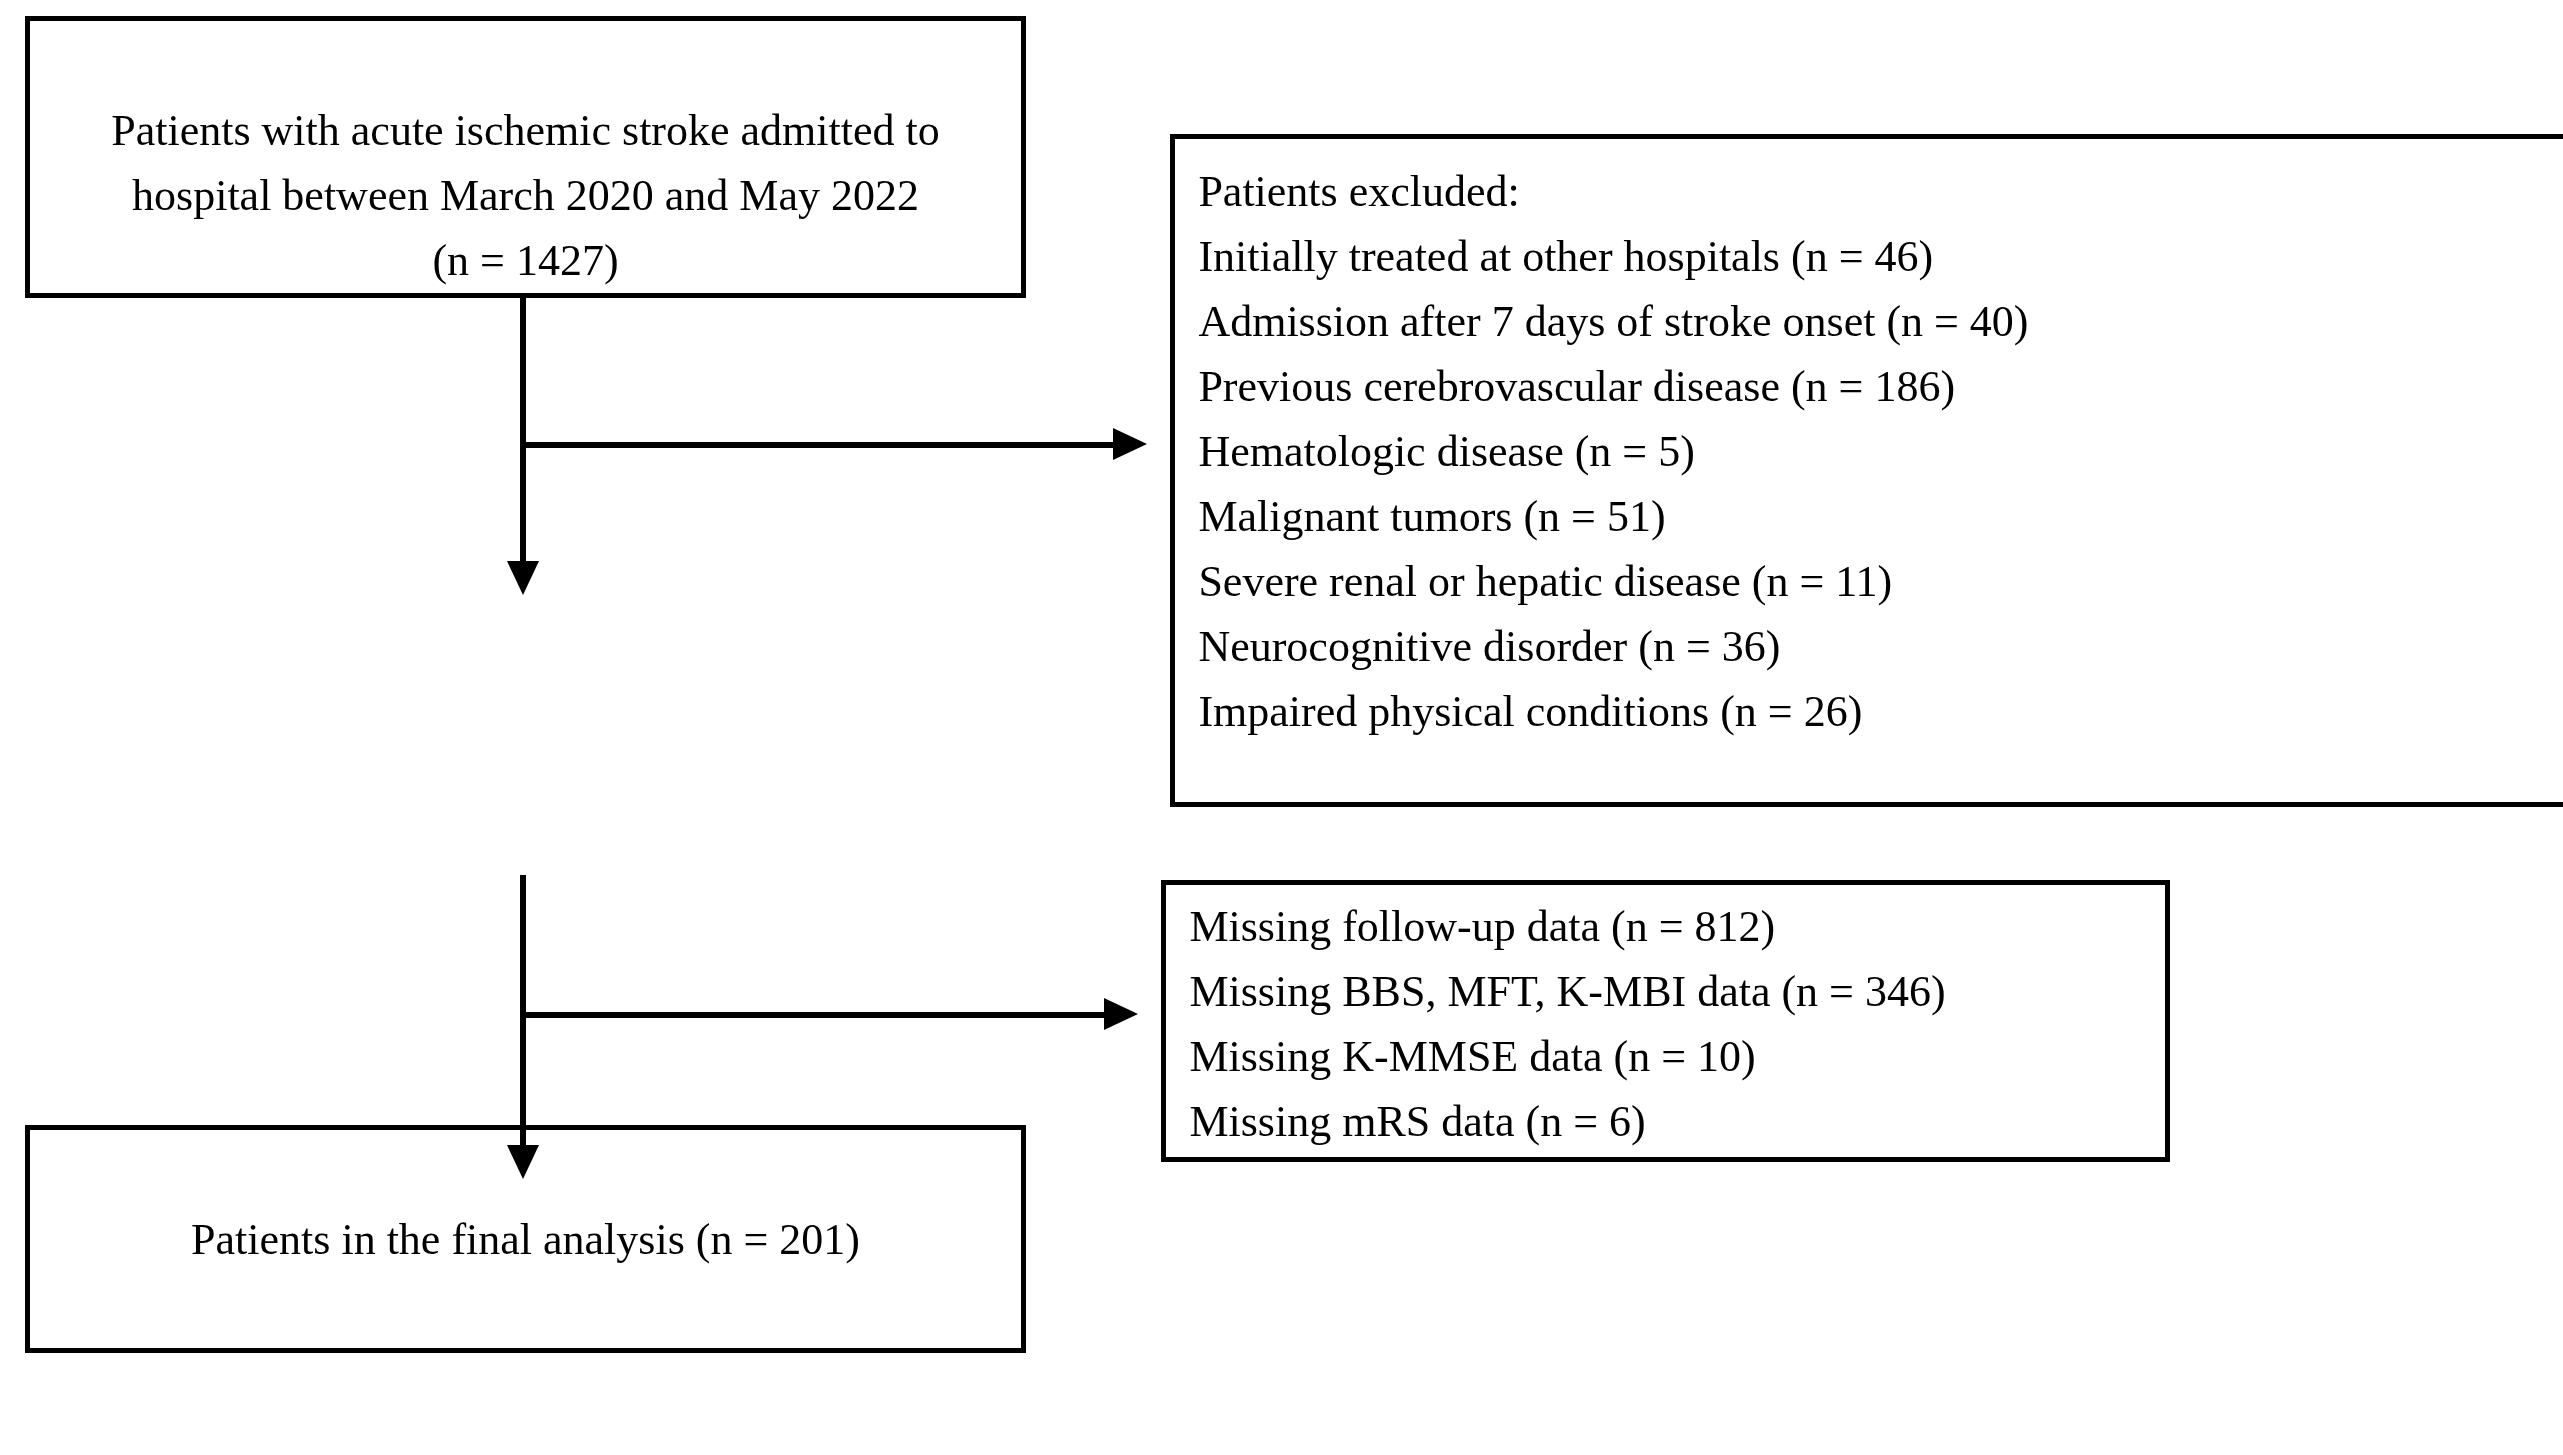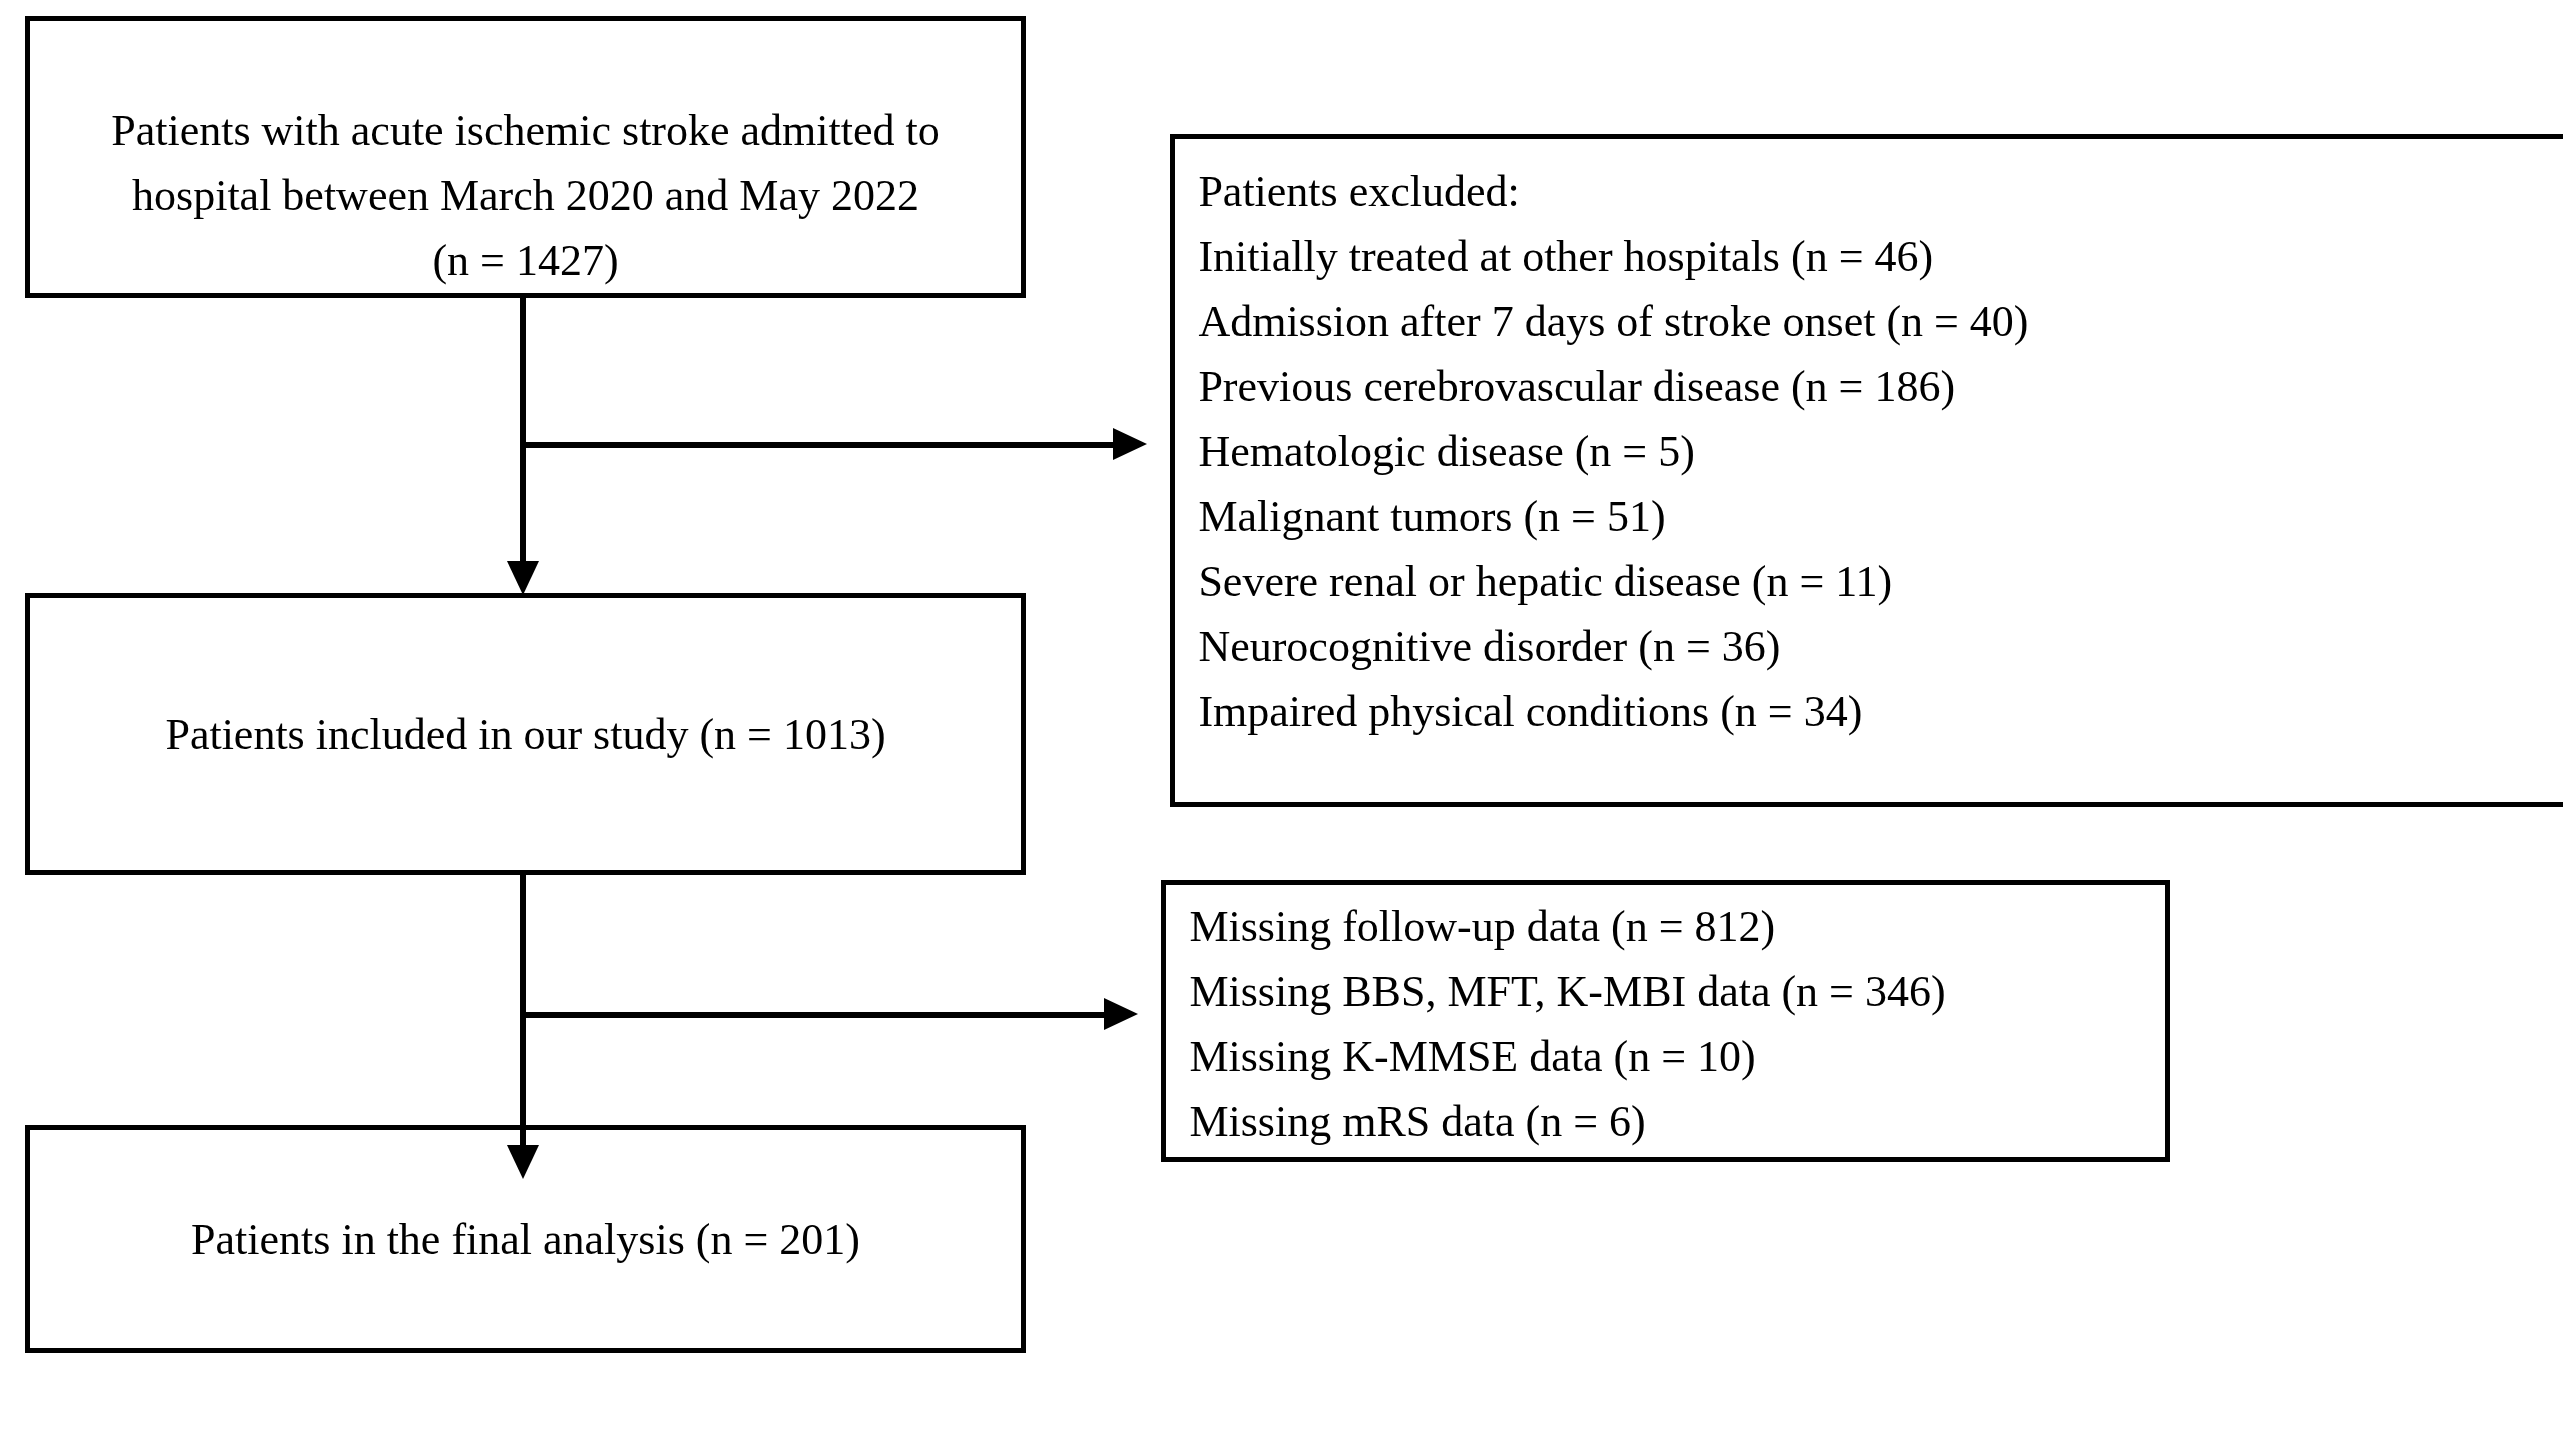--- a/index.html
+++ b/index.html
@@ -85,26 +85,23 @@
 
   <div class="box box-list" id="box-excluded">
     <div class="line">Patients excluded:</div>
     <div class="line">Initially treated at other hospitals (n = 46)</div>
     <div class="line">Admission after 7 days of stroke onset (n = 40)</div>
     <div class="line">Previous cerebrovascular disease (n = 186)</div>
     <div class="line">Hematologic disease (n = 5)</div>
     <div class="line">Malignant tumors (n = 51)</div>
     <div class="line">Severe renal or hepatic disease (n = 11)</div>
     <div class="line">Neurocognitive disorder (n = 36)</div>
-    <div class="line">Impaired physical conditions (n = 34)</div>
+    <div class="line">Impaired physical conditions (n = 26)</div>
   </div>
 
-  <div class="box box-center" id="box-included">
-    <div class="line">Patients included in our study (n = 1013)</div>
-  </div>
 
   <div class="box box-list" id="box-missing">
     <div class="line">Missing follow-up data (n = 812)</div>
     <div class="line">Missing BBS, MFT, K-MBI data (n = 346)</div>
     <div class="line">Missing K-MMSE data (n = 10)</div>
     <div class="line">Missing mRS data (n = 6)</div>
   </div>
 
   <div class="box box-center" id="box-final">
     <div class="line">Patients in the final analysis (n = 201)</div>

